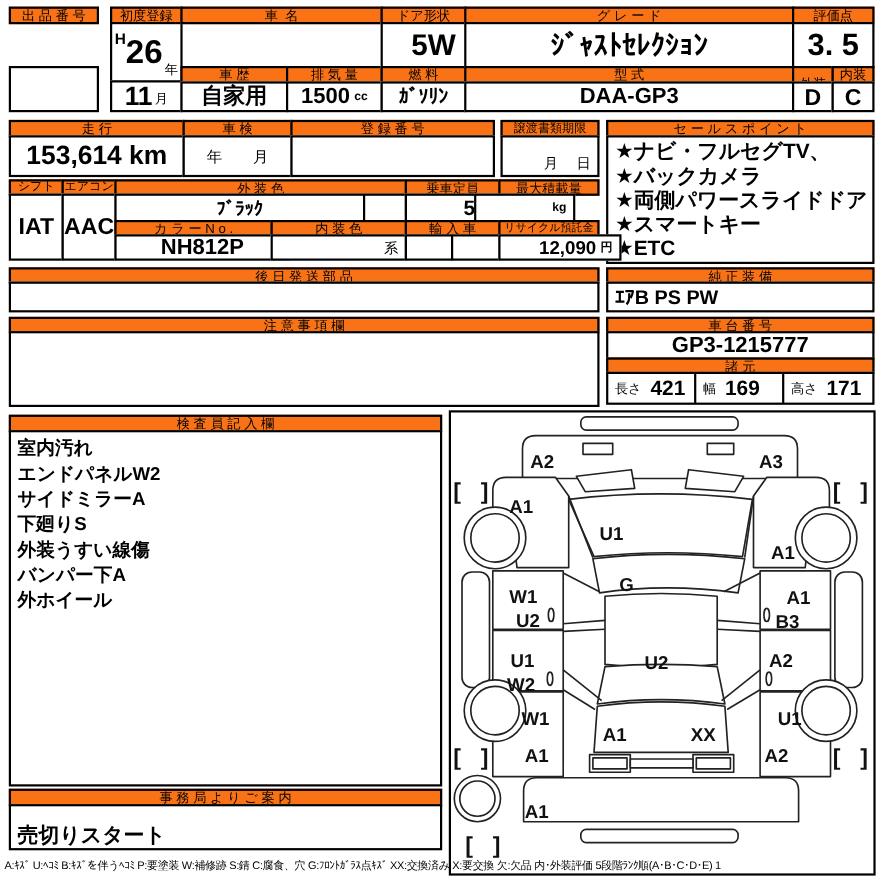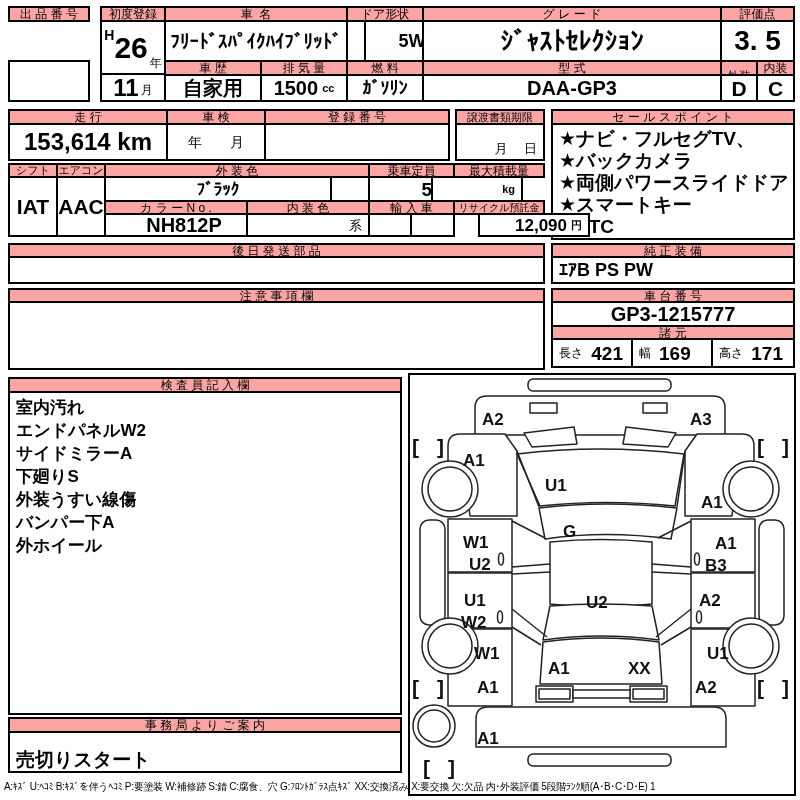--- a/index.html
+++ b/index.html
@@ -1,21 +1,21 @@
 <!DOCTYPE html>
 <html><head>
 <meta charset="utf-8">
 <style>
   html,body{margin:0;padding:0;background:#fff;}
   .sheet{
     position:relative;width:800px;height:800px;background:#fff;
     font-family:"Liberation Sans","DejaVu Sans",sans-serif;color:#000;overflow:hidden;
   }
   .h{ 
-    position:absolute;background:#fca5a5;border:2px solid #000;box-sizing:border-box;
+    position:absolute;background:#f97316;border:2px solid #000;box-sizing:border-box;
     display:flex;align-items:center;justify-content:center;
     font-size:12px;font-weight:normal;white-space:pre;line-height:1;
   }
   .c{ 
     position:absolute;background:#fff;border:2px solid #000;box-sizing:border-box;
     display:flex;align-items:center;justify-content:center;
     font-weight:bold;white-space:pre;line-height:1;
   }
   .left{justify-content:flex-start;padding-left:6px;}
   .right{justify-content:flex-end;padding-right:6px;}
@@ -46,30 +46,29 @@
 
   <div class="h" style="left:100px;top:6px;width:66px;height:16px">初度登録</div>
   <div class="c" style="left:100px;top:20px;width:66px;height:55px">
     <span class="era">H</span><span class="bigyear">26</span><span class="suffix">年</span>
   </div>
   <div class="c" style="left:100px;top:73px;width:66px;height:29px">
     <span style="font-size:24px">11</span><span class="suffix">月</span>
   </div>
 
   <div class="h" style="left:164px;top:6px;width:184px;height:16px">車  名</div>
-  <div class="c" style="left:164px;top:20px;width:184px;height:42px;font-size:19px">ﾌﾘｰﾄﾞｽﾊﾟｲｸﾊｲﾌﾞﾘｯﾄﾞ</div>
   <div class="h" style="left:164px;top:60px;width:98px;height:16px">車 歴</div>
   <div class="c" style="left:164px;top:74px;width:98px;height:28px;font-size:20px">自家用</div>
   <div class="h" style="left:260px;top:60px;width:88px;height:16px">排 気 量</div>
   <div class="c" style="left:260px;top:74px;width:88px;height:28px;font-size:20px">
     <span>1500</span><span class="unit">cc</span>
   </div>
 
   <div class="h" style="left:346px;top:6px;width:78px;height:16px">ドア形状</div>
-  <div class="c" style="left:364px;top:20px;width:96px;height:42px;font-size:18px">5W</div>
+  <div class="c" style="left:346px;top:20px;width:96px;height:42px;font-size:27px">5W</div>
   <div class="h" style="left:346px;top:60px;width:78px;height:16px">燃 料</div>
   <div class="c" style="left:346px;top:74px;width:78px;height:28px;font-size:18px">ｶﾞｿﾘﾝ</div>
 
   <div class="h" style="left:422px;top:6px;width:300px;height:16px">グ レ ー ド</div>
   <div class="c" style="left:422px;top:20px;width:300px;height:42px;font-size:26px">ｼﾞｬｽﾄｾﾚｸｼｮﾝ</div>
   <div class="h" style="left:422px;top:60px;width:300px;height:16px">型 式</div>
   <div class="c" style="left:422px;top:74px;width:300px;height:28px;font-size:20px">DAA-GP3</div>
 
   <div class="h" style="left:720px;top:6px;width:75px;height:16px">評価点</div>
   <div class="c" style="left:720px;top:20px;width:75px;height:42px;font-size:28px">3. 5</div>
@@ -109,21 +108,21 @@
   </div>
 
   <div class="h" style="left:104px;top:200px;width:144px;height:15px">カ ラ ー N o .</div>
   <div class="c" style="left:104px;top:213px;width:160px;height:24px;font-size:20px">NH812P</div>
   <div class="h" style="left:246px;top:200px;width:124px;height:15px">内 装 色</div>
   <div class="c right" style="left:246px;top:213px;width:124px;height:24px;font-size:13px;font-weight:normal">系</div>
   <div class="h" style="left:368px;top:200px;width:87px;height:15px">輸 入 車</div>
   <div class="c" style="left:368px;top:213px;width:44px;height:24px"></div>
   <div class="c" style="left:410px;top:213px;width:45px;height:24px"></div>
   <div class="h" style="left:453px;top:200px;width:92px;height:15px;font-size:10px">リサイクル預託金</div>
-  <div class="c right" style="left:478px;top:213px;width:112px;height:24px;font-size:17px">
+  <div class="c right" style="left:453px;top:213px;width:112px;height:24px;font-size:17px">
     <span>12,090</span><span class="unit">円</span>
   </div>
 
   <div class="h" style="left:8px;top:243px;width:537px;height:15px">後 日 発 送 部 品</div>
   <div class="c" style="left:8px;top:256px;width:537px;height:28px"></div>
   <div class="h" style="left:551px;top:243px;width:244px;height:15px">純 正 装 備</div>
   <div class="c left" style="left:551px;top:256px;width:244px;height:28px;font-size:18px">ｴｱB PS PW</div>
 
   <div class="h" style="left:8px;top:288px;width:537px;height:15px">注 意 事 項 欄</div>
   <div class="c" style="left:8px;top:301px;width:537px;height:69px"></div>

